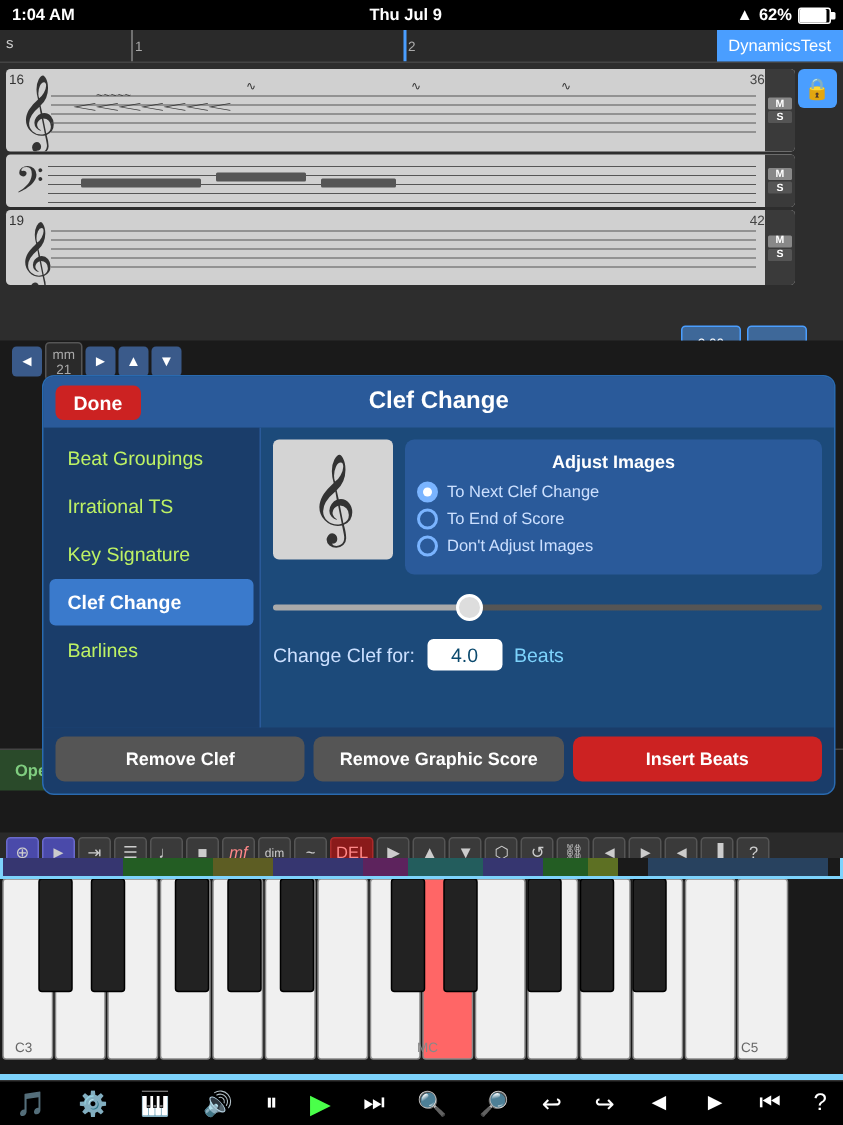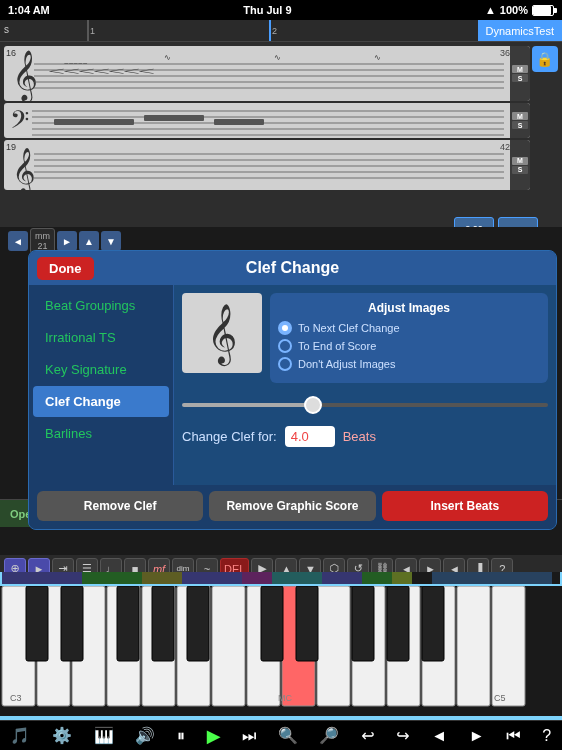--- a/index.html
+++ b/index.html
@@ -181,21 +181,21 @@
     #left-nav {
       width: 145px;
       background: #1a3d6a;
       border-right: 1px solid #2a5a9a;
       padding: 4px 0;
       flex-shrink: 0;
     }
     .nav-item {
       padding: 8px 12px;
       font-size: 13px;
-      color: #22c55e;
+      color: #bef264;
       cursor: pointer;
       border-radius: 4px;
       margin: 1px 4px;
     }
     .nav-item.active {
       background: #3a7acc;
       color: #fff;
       font-weight: bold;
     }
 
@@ -307,30 +307,30 @@
       gap: 8px;
       padding: 4px 0;
     }
     #clef-for-label {
       font-size: 13px;
       color: #cce0ff;
     }
     #clef-beats-input {
       width: 50px;
       background: #fff;
-      color: #ef4444;
+      color: #0c4a6e;
       border: none;
       border-radius: 4px;
       padding: 3px 6px;
       font-size: 13px;
-      text-align: left;
+      text-align: center;
     }
     #beats-label {
       font-size: 13px;
-      color: #fca5a5;
+      color: #7dd3fc;
     }
 
     
     #bottom-buttons {
       display: flex;
       gap: 6px;
       padding: 6px 8px 8px 8px;
       background: #1a3d6a;
     }
     .action-btn {
@@ -524,21 +524,21 @@
     }
   </style>
 </head>
 <body>
 
 <div id="status-bar">
   <span>1:04 AM</span>
   <span>Thu Jul 9</span>
   <div class="status-right">
     <span>▲</span>
-    <span>100%</span>
+    <span>62%</span>
     <div class="battery-icon">
       <div class="battery-fill"></div>
     </div>
   </div>
 </div>
 
 <div id="timeline">
   <div id="ruler">
     <span id="ruler-text">s</span>
     <svg style="position:absolute;left:0;top:0;width:100%;height:100%">

